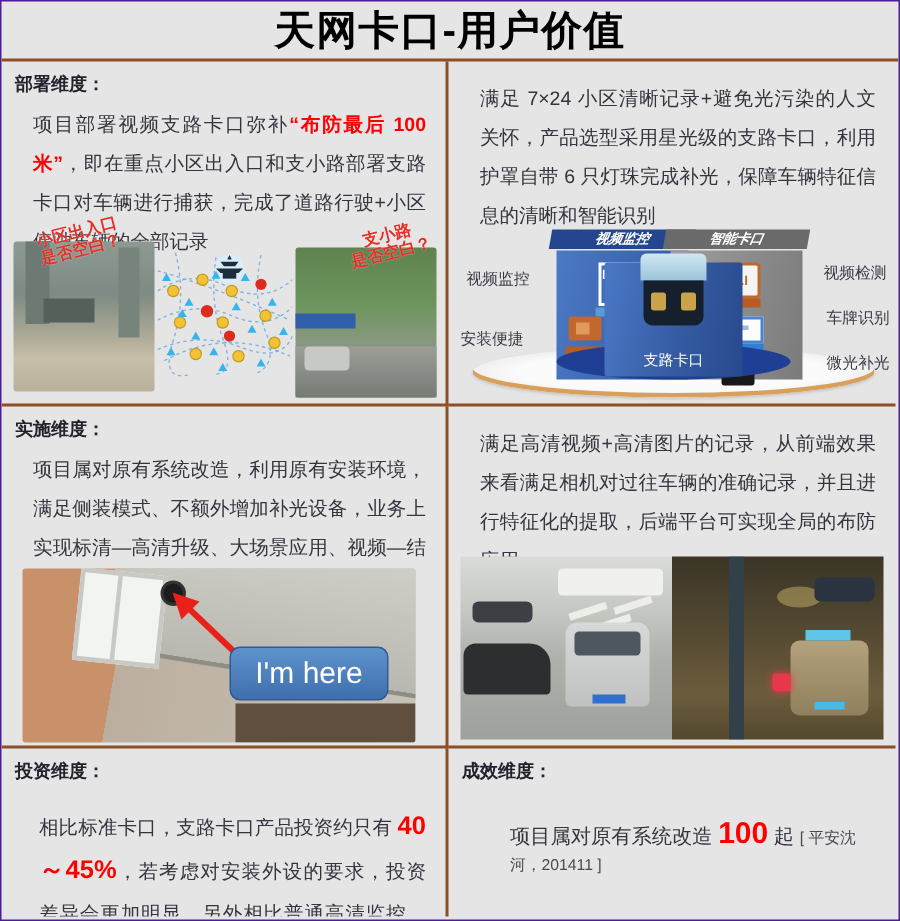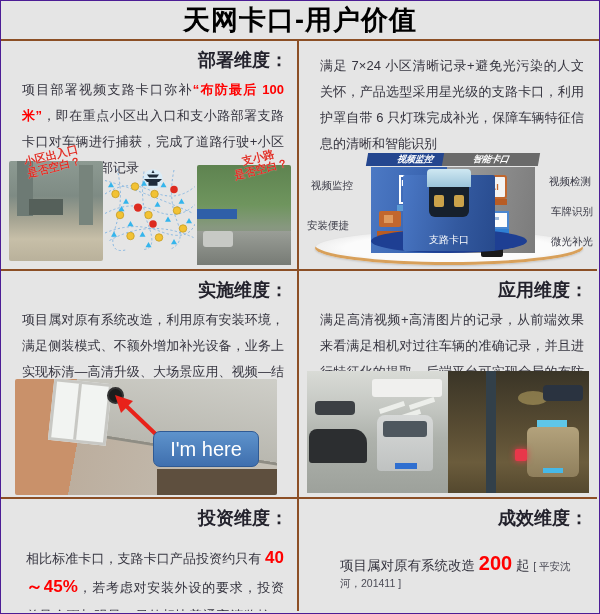--- a/index.html
+++ b/index.html
@@ -15,21 +15,21 @@
     font-size:27px;font-weight:bold;color:#000;letter-spacing:1px;
   }
   .grid{
     display:grid;height:570px;
     grid-template-columns:298px 298px;
     grid-template-rows:230px 228px 1fr;
   }
   .cell{box-sizing:border-box;padding:7px 9px 4px 9px;position:relative;overflow:hidden;}
   .b-right{border-right:2px solid #8c4f26;}
   .b-bottom{border-bottom:2px solid #8c4f26;}
-  .sec-header{font-size:18px;font-weight:bold;color:#23222c;text-align:right;}
+  .sec-header{font-size:12px;font-weight:bold;color:#23222c;}
   .sec-para{
     margin:5px 4px 0 12px;font-size:13px;line-height:26px;
     text-align:justify;color:#35343f;
   }
   .em-red{color:#f00;font-weight:bold;}
   .em-red-lg{color:#f00;font-weight:bold;font-size:17px;}
   .em-red-xl{color:#f00;font-weight:bold;font-size:20px;}
 
   
   .deploy-fig{position:absolute;left:8px;right:6px;top:114px;height:108px;display:flex;align-items:flex-start;}
@@ -300,21 +300,20 @@
         <div class="impl-cam"></div>
         <svg class="impl-arrow" viewBox="0 0 262 116">
           <line x1="150" y1="64" x2="106" y2="22" stroke="#e8221a" stroke-width="4"></line>
           <path d="M100,16 L118,22 L106,34 z" fill="#e8221a"></path>
         </svg>
         <div class="impl-label">I'm here</div>
       </div>
     </div>
 
     <div class="cell b-bottom">
-      <div class="sec-header">应用维度：</div>
       <div class="sec-para">满足高清视频+高清图片的记录，从前端效果来看满足相机对过往车辆的准确记录，并且进行特征化的提取，后端平台可实现全局的布防应用</div>
       <div class="apply-fig">
         <div class="apply-day">
           <i class="bus"></i>
           <i class="stripe" style="left:72px;top:34px;"></i>
           <i class="stripe" style="left:102px;top:30px;"></i>
           <i class="stripe" style="left:88px;top:42px;"></i>
           <i class="car-dark2"></i>
           <i class="car-dark"></i>
           <i class="van"></i>
@@ -336,21 +335,21 @@
     <div class="cell b-right">
       <div class="sec-header">投资维度：</div>
       <div class="invest-para">
         <span>相比标准卡口，支路卡口产品投资约只有 </span><span class="em-red-lg">40～45%</span><span>，若考虑对安装外设的要求，投资差异会更加明显。另外相比普通高清监控，设备投资只需小幅提升</span>
       </div>
     </div>
 
     <div class="cell">
       <div class="sec-header">成效维度：</div>
       <div class="effect-line effect-line1">
-        <span>项目属对原有系统改造 </span><span class="em-red-xl">200</span><span> 起 </span><span class="effect-note">[ 平安沈河，201411 ]</span>
+        <span>项目属对原有系统改造 </span><span class="em-red-xl">100</span><span> 起 </span><span class="effect-note">[ 平安沈河，201411 ]</span>
       </div>
       <div class="effect-line effect-line2">
         <span class="em-red-xl">29.9%</span>
       </div>
     </div>
 
   </div>
 </div>
 
 </body></html>

